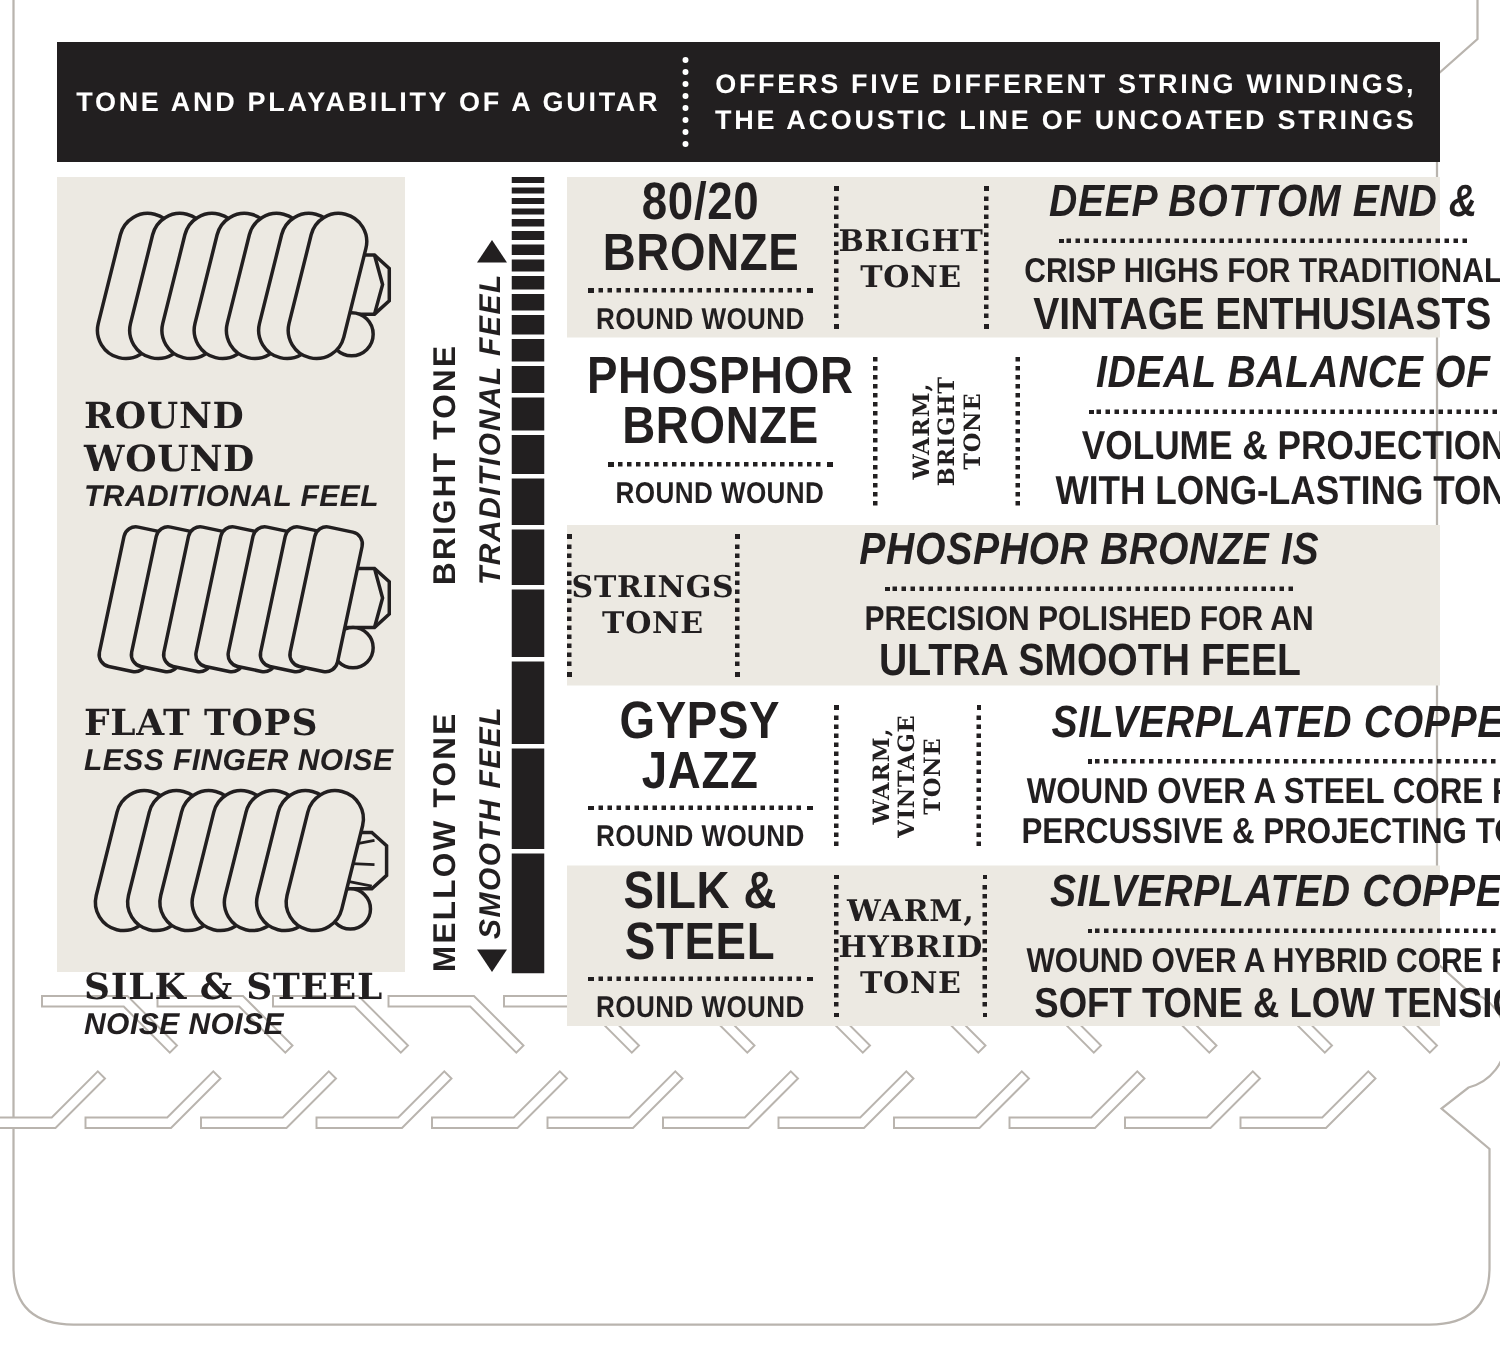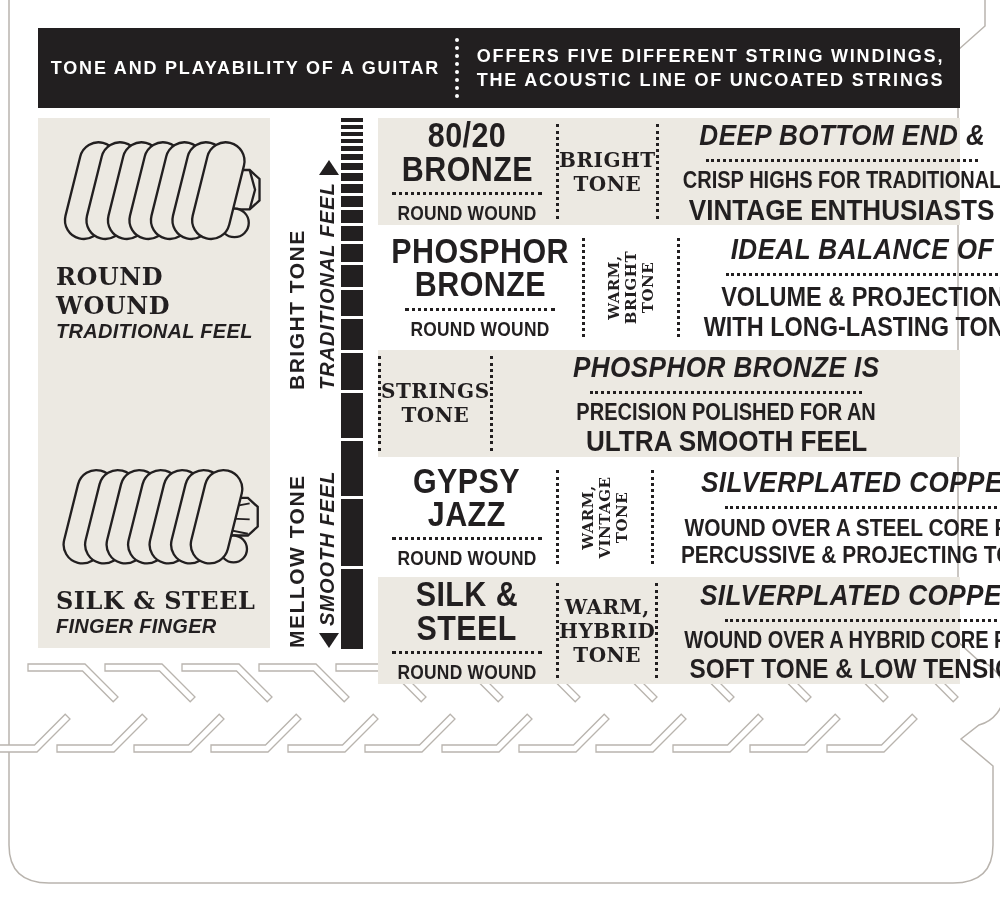--- a/index.html
+++ b/index.html
@@ -133,20 +133,38 @@
           <rect x="88" y="10" width="42" height="110" rx="21" transform="rotate(14 109 65)"></rect>
           <rect x="112" y="10" width="42" height="110" rx="21" transform="rotate(14 133 65)"></rect>
           <rect x="136" y="10" width="42" height="110" rx="21" transform="rotate(14 157 65)"></rect>
           <rect x="158" y="10" width="42" height="110" rx="21" transform="rotate(14 179 65)"></rect>
         </g>
       </svg>
       <div class="wname">ROUND WOUND</div>
       <div class="wtag">TRADITIONAL FEEL</div>
     </div>
 
+    <div class="witem">
+      <svg class="wicon" width="206" height="122" viewBox="0 0 230 136">
+        <g stroke="#221f20" stroke-width="2.6" fill="#ece9e2">
+          <path d="M172,40 L214,40 L225,50 L225,74 L214,84 L172,84 Z"></path>
+          <path d="M214,40 L220,62 L214,84" fill="none"></path>
+          <circle cx="198" cy="99" r="15"></circle>
+          <rect x="18" y="10" width="36" height="106" rx="9" transform="rotate(12 36 63)"></rect>
+          <rect x="42" y="10" width="36" height="106" rx="9" transform="rotate(12 60 63)"></rect>
+          <rect x="66" y="10" width="36" height="106" rx="9" transform="rotate(12 84 63)"></rect>
+          <rect x="90" y="10" width="36" height="106" rx="9" transform="rotate(12 108 63)"></rect>
+          <rect x="114" y="10" width="36" height="106" rx="9" transform="rotate(12 132 63)"></rect>
+          <rect x="138" y="10" width="36" height="106" rx="9" transform="rotate(12 156 63)"></rect>
+          <rect x="160" y="10" width="36" height="106" rx="9" transform="rotate(12 178 63)"></rect>
+        </g>
+      </svg>
+      <div class="wname">FLAT TOPS</div>
+      <div class="wtag">LESS FINGER NOISE</div>
+    </div>
 
     <div class="witem">
       <svg class="wicon" width="206" height="122" viewBox="0 0 230 136">
         <g stroke="#221f20" stroke-width="2.6" fill="#ece9e2">
           <path d="M176,40 L212,40 L223,50 L223,72 L212,82 L176,82 Z"></path>
           <g stroke-width="2" fill="none">
             <path d="M168,46 L206,34"></path>
               <path d="M172,54 L214,46"></path>
               <path d="M168,62 L214,64"></path>
             <path d="M172,72 L212,80"></path>
@@ -157,21 +175,21 @@
           <rect x="14" y="8" width="42" height="106" rx="21" transform="rotate(14 35 61)"></rect>
           <rect x="38" y="8" width="42" height="106" rx="21" transform="rotate(14 59 61)"></rect>
           <rect x="62" y="8" width="42" height="106" rx="21" transform="rotate(14 83 61)"></rect>
           <rect x="86" y="8" width="42" height="106" rx="21" transform="rotate(14 107 61)"></rect>
           <rect x="110" y="8" width="42" height="106" rx="21" transform="rotate(14 131 61)"></rect>
           <rect x="134" y="8" width="42" height="106" rx="21" transform="rotate(14 155 61)"></rect>
           <rect x="156" y="8" width="42" height="106" rx="21" transform="rotate(14 177 61)"></rect>
         </g>
       </svg>
       <div class="wname">SILK &amp; STEEL</div>
-      <div class="wtag">FINGER FINGER</div>
+      <div class="wtag">NOISE NOISE</div>
     </div>
   </aside>
 
   <div class="axislab axis-top">
     <div class="b">BRIGHT TONE</div>
     <div class="i"><span>TRADITIONAL FEEL</span><span class="arr-r"></span></div>
   </div>
   <div class="axislab axis-bottom">
     <div class="b">MELLOW TONE</div>
     <div class="i"><span class="arr-l"></span><span>SMOOTH FEEL</span></div>

